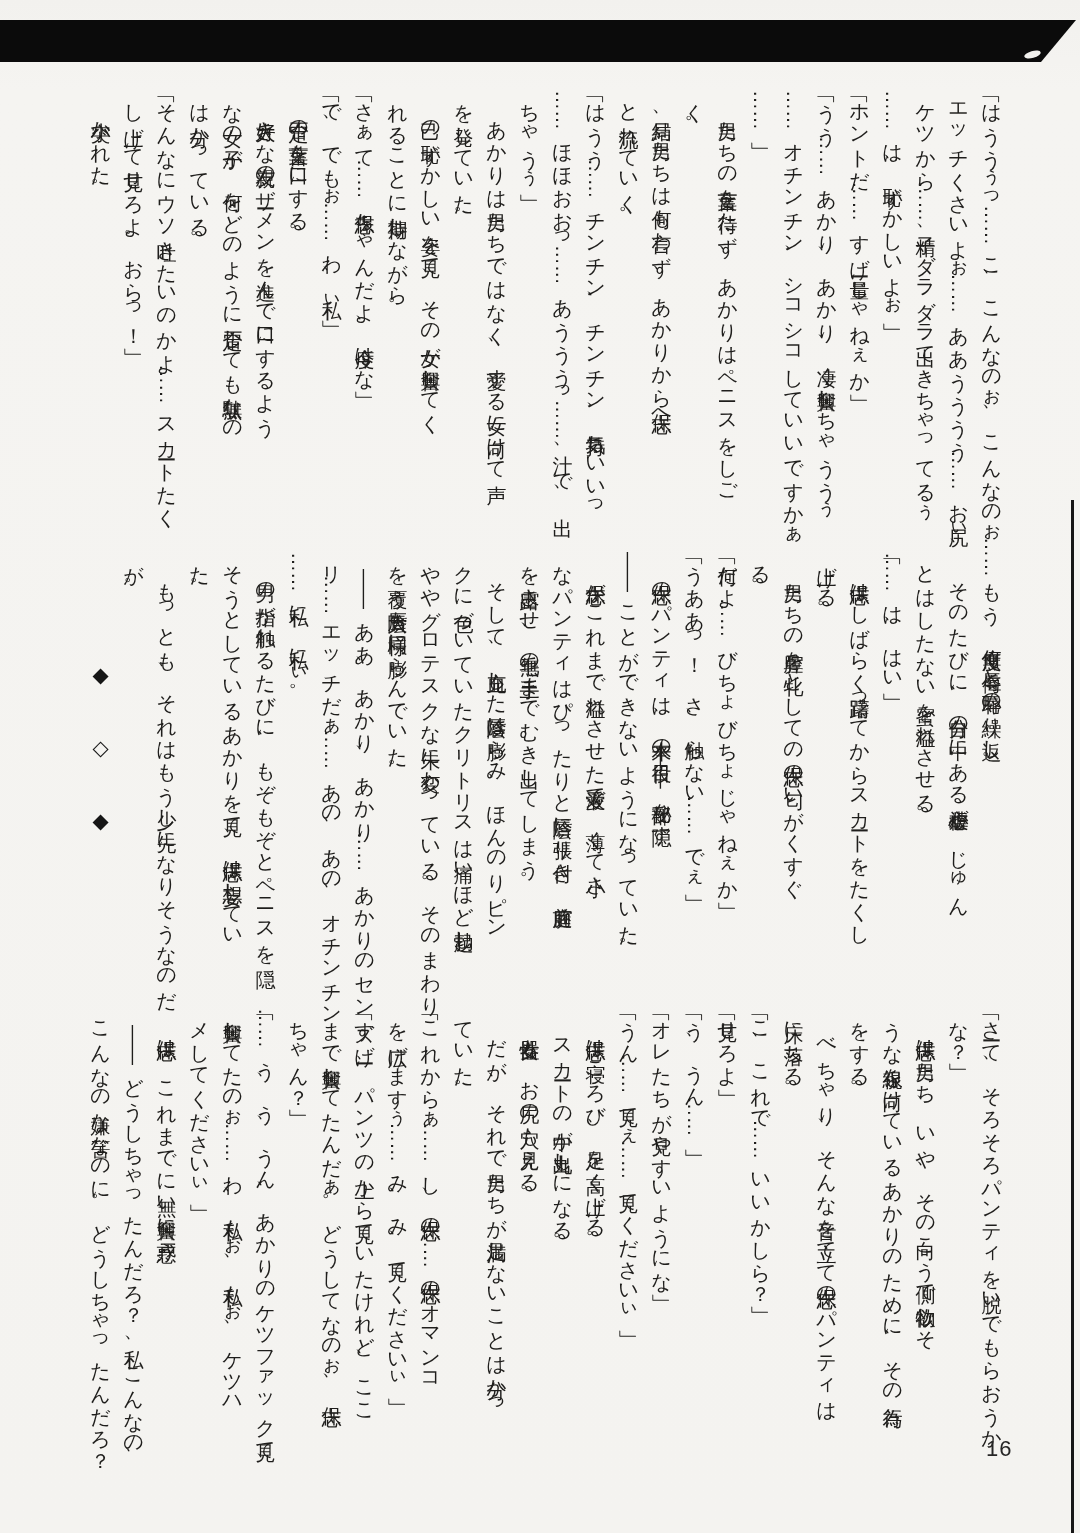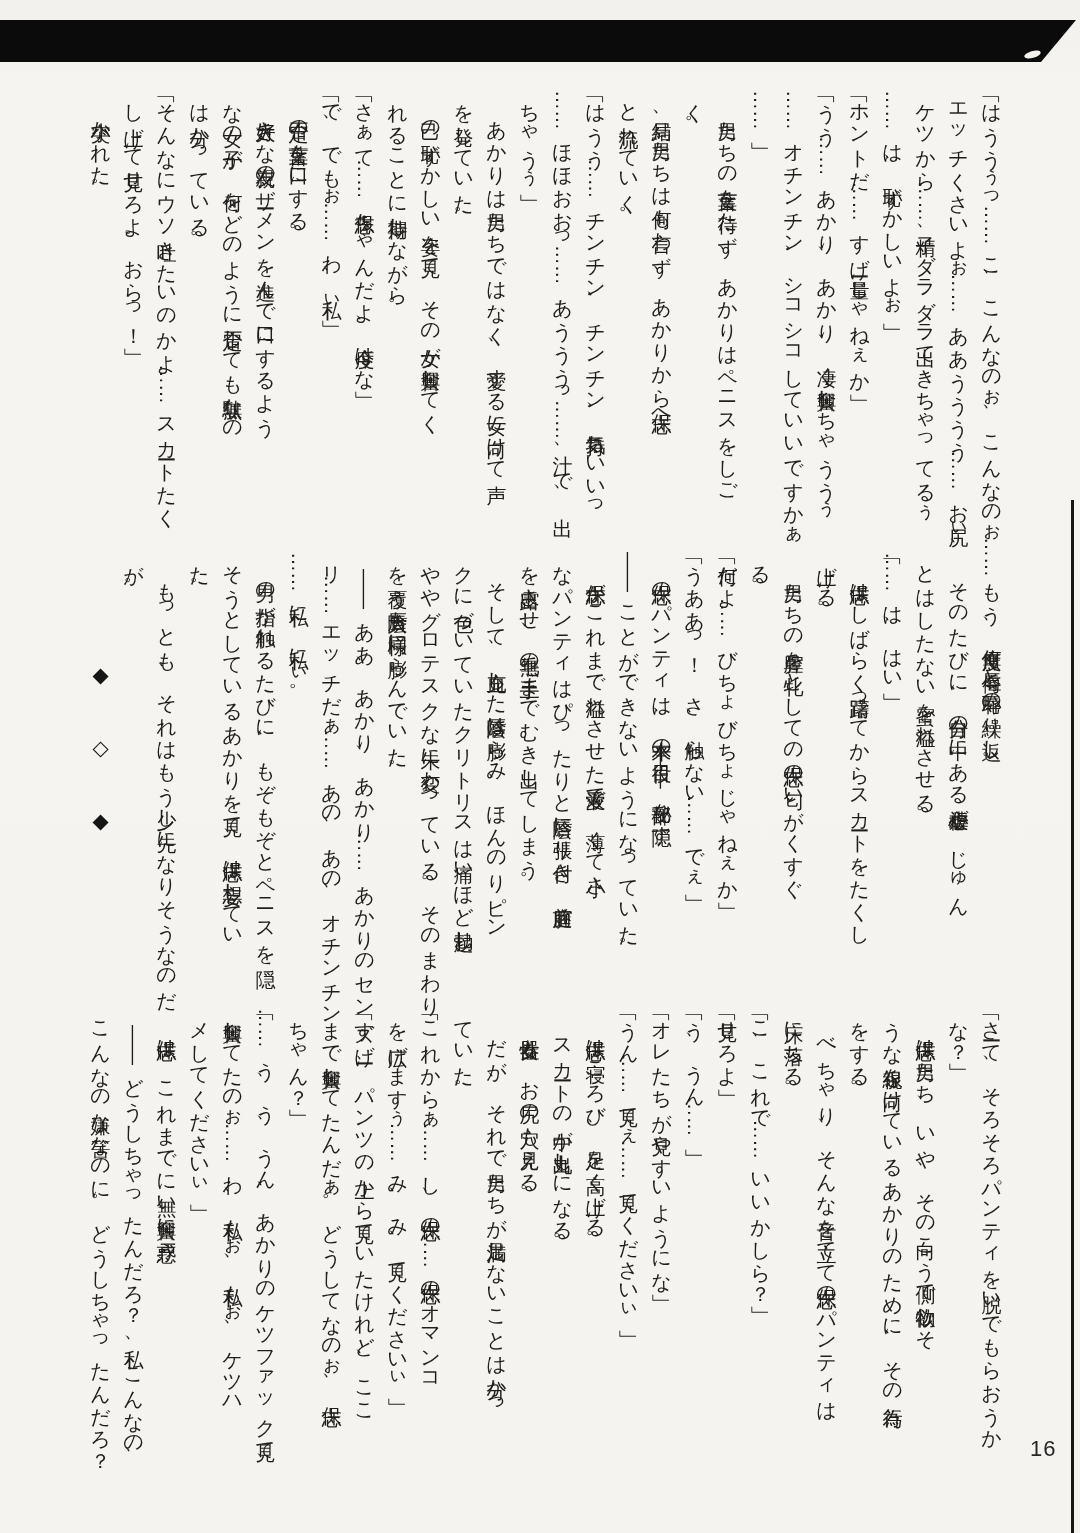--- a/index.html
+++ b/index.html
@@ -53,21 +53,21 @@
   .col.indent { padding-top: 17px; }
   .col.ornament {
     writing-mode: horizontal-tb;
     display: flex; flex-direction: column; align-items: center;
     padding-top: 112px; gap: 52px;
     font-size: 21px; line-height: 1;
     color: #161616;
   }
   .page-num {
     position: absolute; left: 986px; top: 1436px;
-    font-size: 22px; letter-spacing: 1px; color: #262626; margin-left: 44px;
+    font-size: 22px; letter-spacing: 1px; color: #262626;
   }
 </style>
 </head>
 <body>
 
 <div class="paper">
   <div class="top-bar">
     <div class="bar-speck"></div>
   </div>
   <div class="edge-line"></div>

